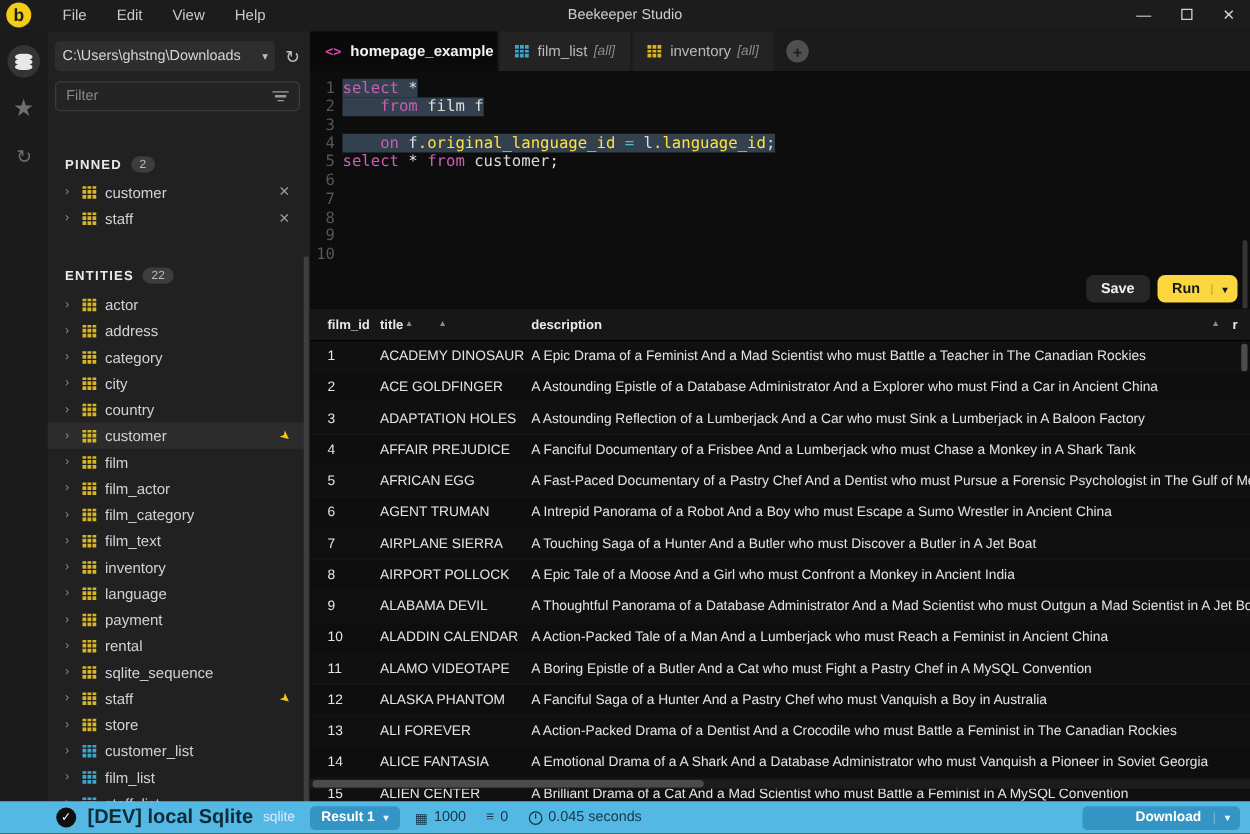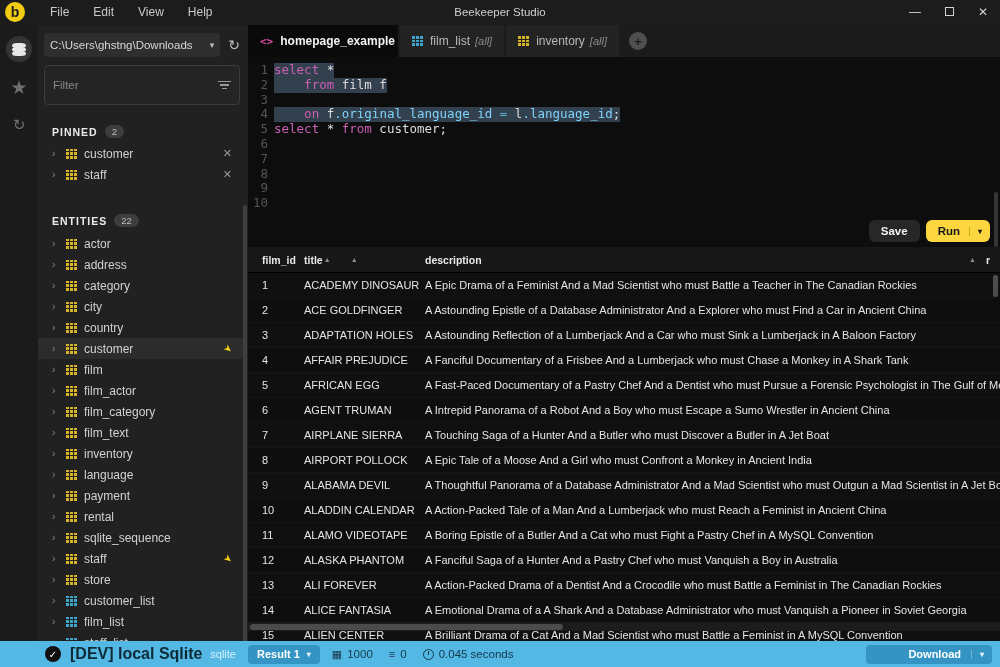--- a/index.html
+++ b/index.html
@@ -34,21 +34,21 @@
   .hist-glyph { color:#6f6f6f; font-size:15px; transform:scaleX(-1); }
 
   
   .sidebar { position:absolute; left:38px; top:25px; width:210px; height:616px; background:#212121; }
   .conn-row { position:absolute; left:6px; top:8px; width:196px; height:24px; display:flex; align-items:center; }
   .conn-select { flex:1; height:24px; background:#2e2e2e; border-radius:4px; display:flex;
     align-items:center; padding:0 6px; overflow:hidden; }
   .conn-text { color:#d6d6d6; font-size:11.5px; white-space:nowrap; overflow:hidden; flex:1; }
   .caret { color:#bdbdbd; font-size:9px; margin-left:4px; }
   .refresh { color:#bdbdbd; font-size:14px; margin-left:8px; }
-  .filter-row { position:absolute; left:6px; top:40px; width:196px; height:40px;
+  .filter-row { position:absolute; left:6px; top:40px; width:196px; height:24px;
     border:1px solid #3c3c3c; border-radius:4px; display:flex; align-items:center; background:#242424; }
   .filter-input { flex:1; background:transparent; border:none; outline:none; color:#bbb;
     font-size:11.5px; padding:0 8px; font-family:"Liberation Sans",sans-serif; }
   .filter-input::placeholder { color:#8a8a8a; }
   .funnel { width:13px; margin-right:8px; }
   .funnel i { display:block; height:1.5px; background:#9a9a9a; margin:2px 0; }
   .funnel i:nth-child(1){width:13px;} .funnel i:nth-child(2){width:9px; margin-left:2px;}
   .funnel i:nth-child(3){width:5px; margin-left:4px;}
 
   .side-section { position:absolute; left:14px; display:flex; align-items:center; gap:7px; }
@@ -90,21 +90,21 @@
     font-weight:bold; font-size:13px; display:flex; align-items:center; justify-content:center;
     margin:7px 0 0 8px; }
 
   
   .editor { position:absolute; left:0; top:32px; width:752px; height:190px; background:#0d0d0d;
     font-family:"DejaVu Sans Mono",monospace; font-size:12.5px; line-height:14.8px; padding-top:6px; }
   .code-line { display:flex; height:14.8px; }
   .gutter { width:26px; text-align:right; color:#555; padding-right:6px; flex:none; }
   .code-text { white-space:pre; color:#dcdcdc; }
   .code-text.sel { background:#33404d; }
-  .tok-kw { color:#cb5fb4; } .tok-id { color:#7dd3fc;text-align:center; } .tok-op { color:#57b5d2; } .tok-pl { color:#dcdcdc; }
+  .tok-kw { color:#cb5fb4; } .tok-id { color:#fde047;text-align:center; } .tok-op { color:#57b5d2; } .tok-pl { color:#dcdcdc; }
   .editor-scroll { position:absolute; right:2px; top:135px; width:4px; height:55px; background:#353535; border-radius:2px; }
 
   .action-btns { position:absolute; right:10px; top:195px; display:flex; gap:6px; z-index:5; }
   .btn-save { background:#272727; color:#f0f0f0; font-size:11.5px; font-weight:bold;
     border:none; border-radius:6px; padding:5px 12px; }
   .btn-run { background:#fbd63e; color:#161616; font-size:11.5px; font-weight:bold;
     border:none; border-radius:6px; padding:5px 0 5px 12px; display:flex; align-items:center; }
   .btn-run .run-caret { border-left:1px solid #caa91f; margin-left:9px; padding:0 8px;
     font-size:8px; }
 

